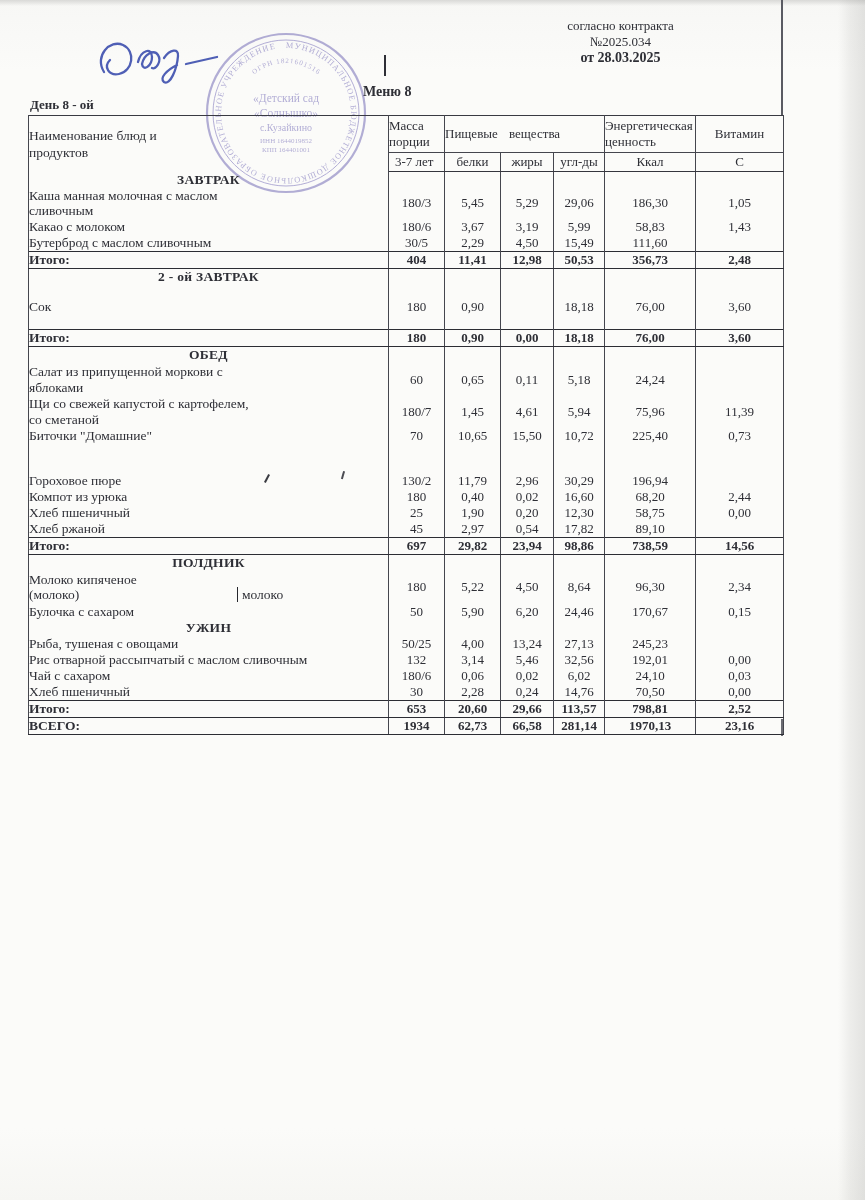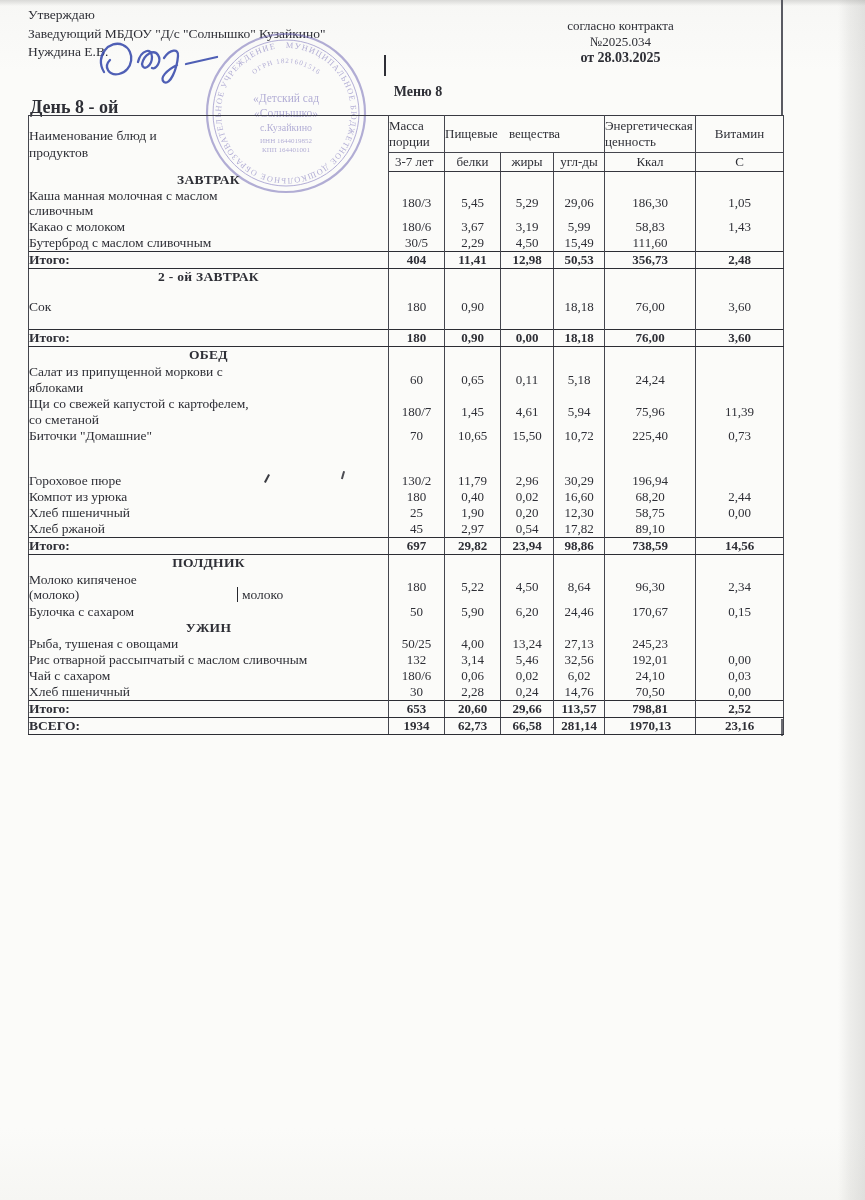--- a/index.html
+++ b/index.html
@@ -14,22 +14,22 @@
     background:linear-gradient(180deg,#f7f7f5 0%,#fbfbf9 6%,#fbfbf9 94%,#f6f6f3 100%);
   }
   .top-edge{position:absolute;left:0;top:0;width:100%;height:6px;
     background:linear-gradient(#d9d9d7,rgba(217,217,215,0));}
   .page-edge{position:absolute;right:0;top:0;width:27px;height:100%;
     background:linear-gradient(to right,rgba(170,170,168,0),rgba(165,165,162,0.16) 45%,rgba(150,150,148,0.24));}
 
   .approve-block{position:absolute;left:28px;top:6px;font-size:13.5px;line-height:18.5px;white-space:nowrap;}
   .contract-block{position:absolute;left:498px;top:18px;width:245px;text-align:center;font-size:13px;line-height:16px;}
   .contract-bold{font-weight:bold;font-size:14px;}
-  .menu-title{position:absolute;left:363px;top:84px;width:110px;text-align:center;font-weight:bold;font-size:14px;}
-  .day-title{position:absolute;left:30px;top:97px;font-weight:bold;font-size:18px;}
+  .menu-title{position:absolute;left:363px;top:84px;width:110px;text-align:left;font-weight:bold;font-size:14px;}
+  .day-title{position:absolute;left:30px;top:97px;font-weight:bold;font-size:13px;}
 
   .caret{position:absolute;left:384px;top:55px;width:1.6px;height:21px;background:#2e2f36;}
   .mark1{position:absolute;left:266px;top:474px;width:2px;height:9px;background:#3a3b42;transform:rotate(28deg);}
   .mark2{position:absolute;left:342px;top:471px;width:1.6px;height:8px;background:#4a4b52;transform:rotate(16deg);}
   .vline-top{position:absolute;left:781px;top:0;width:1.6px;height:115px;background:#5a5b63;}
   .vline-bottom{position:absolute;left:781px;top:719px;width:1.6px;height:17px;background:#6a6b72;}
 
   .signature{position:absolute;left:86px;top:34px;opacity:.9;}
   .stamp{position:absolute;left:202px;top:30px;opacity:.52;filter:blur(.4px);}
 
@@ -60,25 +60,20 @@
 </style>
 </head>
 <body>
 
 <div class="sheet">
   <div class="top-edge"></div>
   <div class="page-edge"></div>
   <div class="vline-top"></div>
   <div class="vline-bottom"></div>
 
-  <div class="approve-block">
-    <div>Утверждаю</div>
-    <div>Заведующий МБДОУ "Д/с "Солнышко" Кузайкино"</div>
-    <div>Нуждина Е.В.</div>
-  </div>
 
   <svg class="signature" width="145" height="56" viewBox="0 0 145 56">
     <g fill="none" stroke="#3d4fae" stroke-width="2.3" stroke-linecap="round">
       <path d="M18,38 C8,22 24,5 37,11 C50,17 47,37 33,40 C23,42 17,33 24,26"></path>
       <path d="M52,28 C55,16 66,13 66,23 C66,32 57,38 56,30 C58,20 68,15 72,21 C76,27 70,36 66,34"></path>
       <path d="M78,24 C84,15 93,14 92,22 C91,35 84,52 78,48 C73,44 81,36 91,31"></path>
       <path d="M100,30 L131,23"></path>
     </g>
   </svg>
 

